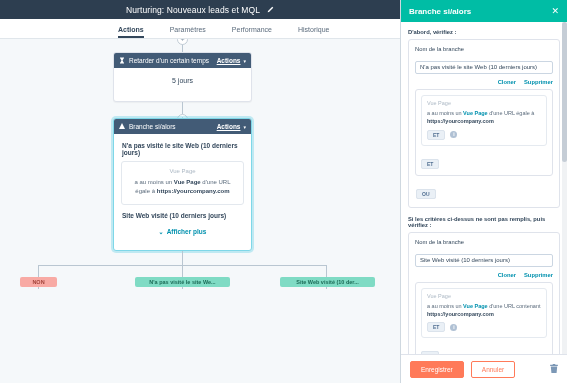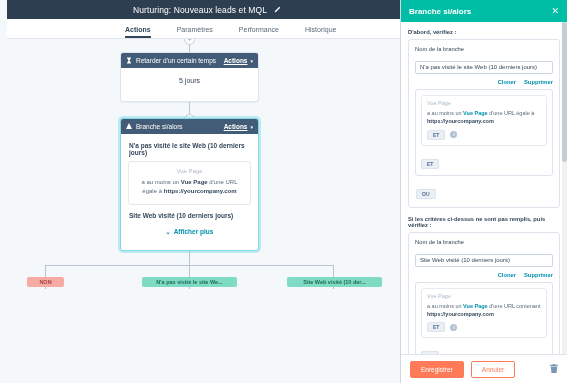--- a/index.html
+++ b/index.html
@@ -12,21 +12,21 @@
   }
   #app {
     position: relative;
     width: 567px; height: 383px;
     overflow: hidden;
   }
 
   
   #left {
     position: absolute;
-    left: 7px; top: 0;
+    left: 0; top: 0;
     width: 400px; height: 289px;
     background: #f5f8fa;
     overflow: hidden;
   }
 
   
   .titlebar {
     height: 19px;
     background: #2d3e50;
     color: #ffffff;

